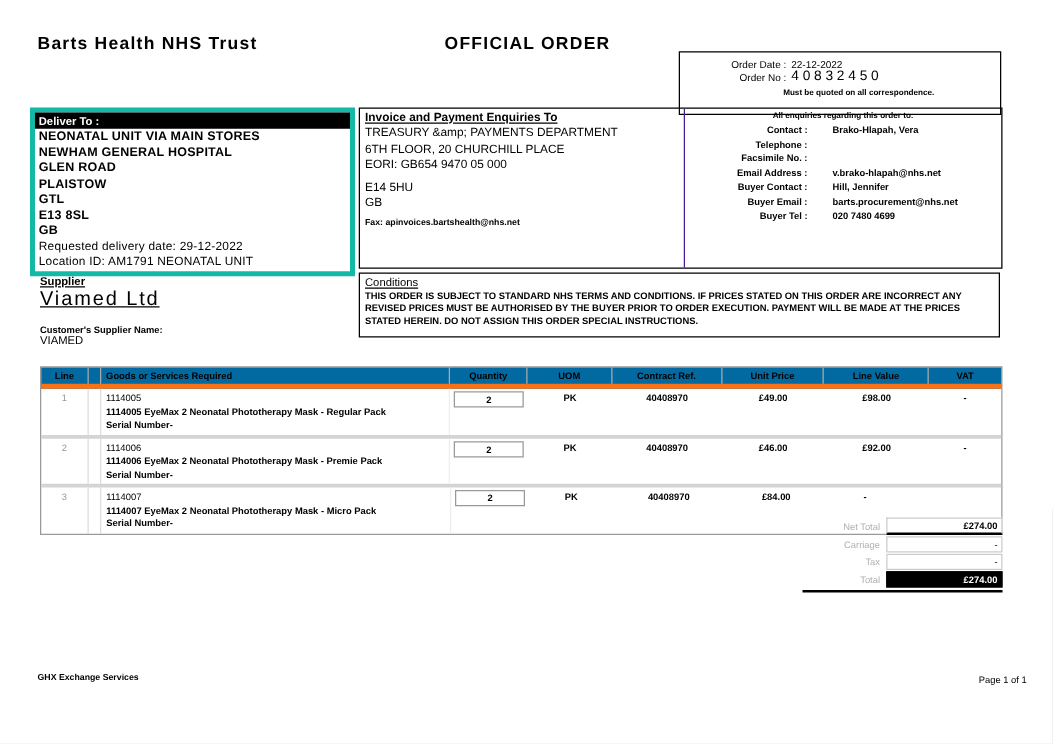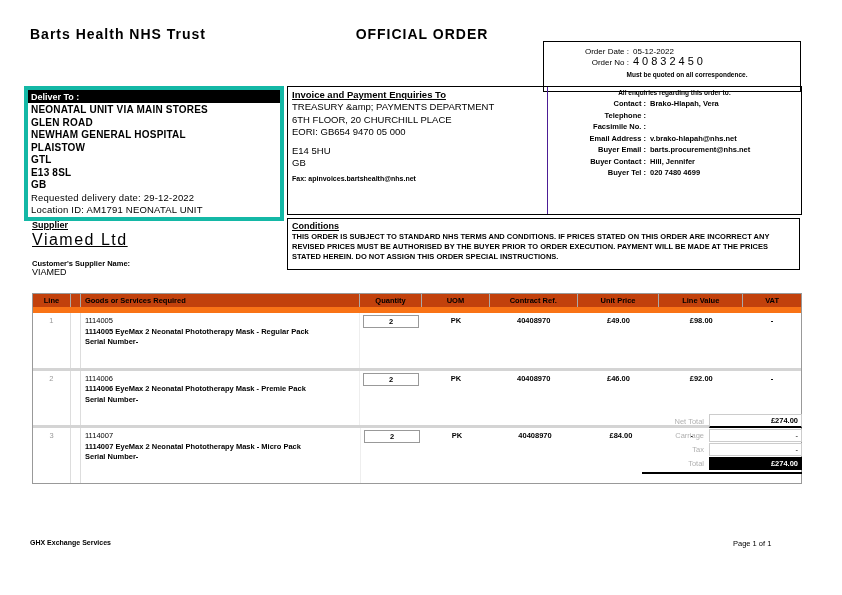--- a/index.html
+++ b/index.html
@@ -27,96 +27,96 @@
   .d-line.normal { font-weight:normal; font-size:9.5px; }
 
   
   .invoice-wrap { position:absolute; left:287px; top:86px; width:513px; height:127px; border:1px solid #000; display:flex; }
   .invoice-section { width:260px; padding:2px 4px; border-right:1px solid #4c1d95; box-sizing:border-box; }
   .invoice-title { font-size:9.5px; font-weight:bold; text-decoration:underline; margin-bottom:1px; }
   .i-line { font-size:9.5px; line-height:12.5px; min-height:6px; }
   .invoice-fax { font-size:7px; font-weight:bold; margin-top:5px; }
   .enquiries-section { flex:1; padding:2px 6px; }
   .enq-heading { font-size:6.5px; font-weight:bold; text-align:center; margin-bottom:2px; }
-  .enq-row { display:flex; line-height:11.5px; }
+  .enq-row { display:flex; line-height:11.5px;gap:16px; }
   .enq-row .lbl { width:92px; text-align:right; font-size:7.5px; font-weight:bold; }
   .enq-row .val { margin-left:4px; font-size:7.5px; font-weight:bold; }
 
   
   .supplier-label { position:absolute; left:32px; top:220px; font-size:9px; font-weight:bold; text-decoration:underline; }
   .supplier-name { position:absolute; left:32px; top:231px; font-size:16px; letter-spacing:1.5px; text-decoration:underline; }
   .customer-label { position:absolute; left:32px; top:259px; font-size:7.5px; font-weight:bold; }
   .customer-name { position:absolute; left:32px; top:267px; font-size:9px; }
 
   
   .conditions-box { position:absolute; left:287px; top:218px; width:513px; height:52px; border:1px solid #000; padding:2px 4px; box-sizing:border-box; }
-  .conditions-title { font-size:9px; font-weight:bold; text-decoration:underline; }
+  .conditions-title { font-size:9px; font-weight:normal; text-decoration:underline; }
   .conditions-text { font-size:7.5px; font-weight:bold; line-height:9.8px; margin-top:1px; }
 
   
   .items-table { position:absolute; left:32px; top:293px; width:770px; border:1px solid #999; box-sizing:border-box; }
-  .thead { display:flex; background:#c2410c; font-size:7.5px; font-weight:bold; height:13px; align-items:center; border-bottom:6px solid #f97316; }
+  .thead { display:flex; background:#0369a1; font-size:7.5px; font-weight:bold; height:13px; align-items:center; border-bottom:4px solid #f97316; }
   .thead > div { text-align:center; border-right:1px solid #aaa; box-sizing:border-box; height:13px; line-height:13px; }
   .thead > div:last-child { border-right:none; }
   .trow { display:flex; border-bottom:3px solid #d4d4d4; min-height:31px; font-size:7.5px; }
   .trow:last-child { border-bottom:none; }
   .trow > div { box-sizing:border-box; }
   .c-line { width:38px; }  .c-gut { width:10px; }
   .c-goods { width:280px; } .c-qty { width:62px; }
   .c-uom { width:68px; }   .c-con { width:88px; }
   .c-unit { width:82px; }  .c-val { width:84px; }
   .c-vat { width:58px; }
   .trow .c-line { color:#999; text-align:center; padding-top:3px; border-right:1px solid #ddd; }
   .trow .c-gut { border-right:1px solid #ddd; }
-  .trow .c-goods { padding:3px 2px 20px 4px; line-height:10.5px; border-right:1px solid #eee; }
+  .trow .c-goods { padding:3px 2px 2px 4px; line-height:10.5px; border-right:1px solid #eee; }
   .trow .c-goods .code { font-weight:normal; }
   .trow .c-goods .desc, .trow .c-goods .serial { font-weight:bold; }
   .trow .c-qty { padding-top:2px; }
   .qty-box { border:1px solid #999; width:54px; margin:0 auto; text-align:center; font-weight:bold; height:11px; line-height:11px; background:#fff; }
   .trow .c-uom, .trow .c-con, .trow .c-unit, .trow .c-val, .trow .c-vat { text-align:center; font-weight:bold; padding-top:3px; }
 
   
   .totals { position:absolute; left:642px; top:414px; width:160px; font-size:7.5px; }
   .t-row { display:flex; align-items:center; margin-bottom:1px; }
   .t-row .lbl { width:62px; text-align:right; color:#b0b0b0; padding-right:5px; }
   .t-row .val { flex:1; border:1px solid #ccc; text-align:right; padding:1px 3px; height:9px; line-height:9px; background:#fff; }
   .t-row.net .val { font-weight:bold; border-bottom:2px solid #000; }
   .t-row.grand .val { background:#000; color:#fff; font-weight:bold; border-color:#000; }
   .t-row.grand { border-bottom:2px solid #000; padding-bottom:2px; }
 
   
   .footer-left { position:absolute; left:30px; top:539px; font-size:7px; font-weight:bold; }
-  .footer-right { position:absolute; left:733px; top:539px; font-size:7.5px; }
+  .footer-right { position:absolute; left:783px; top:539px; font-size:7.5px; }
 </style>
 </head>
 <body>
 
 <div class="page">
 
   <div class="trust-name">Barts Health NHS Trust</div>
   <div class="official-order">OFFICIAL ORDER</div>
 
   <div class="order-box">
     <div class="order-row">
       <span class="lbl">Order Date :</span>
-      <span class="val">05-12-2022</span>
+      <span class="val">22-12-2022</span>
     </div>
     <div class="order-row">
       <span class="lbl">Order No :</span>
       <span class="val big">40832450</span>
     </div>
     <div class="order-note">Must be quoted on all correspondence.</div>
   </div>
 
   <div class="deliver-box">
     <div class="deliver-title">Deliver To :</div>
     <div class="deliver-lines">
       <div class="d-line">NEONATAL UNIT VIA MAIN STORES</div>
+      <div class="d-line">NEWHAM GENERAL HOSPITAL</div>
       <div class="d-line">GLEN ROAD</div>
-      <div class="d-line">NEWHAM GENERAL HOSPITAL</div>
       <div class="d-line">PLAISTOW</div>
       <div class="d-line">GTL</div>
       <div class="d-line">E13 8SL</div>
       <div class="d-line">GB</div>
       <div class="d-line normal">Requested delivery date: 29-12-2022</div>
       <div class="d-line normal">Location ID: AM1791 NEONATAL UNIT</div>
     </div>
   </div>
 
   <div class="invoice-wrap">
@@ -142,26 +142,26 @@
       </div>
       <div class="enq-row">
         <span class="lbl">Facsimile No. :</span>
         <span class="val"></span>
       </div>
       <div class="enq-row">
         <span class="lbl">Email Address :</span>
         <span class="val">v.brako-hlapah@nhs.net</span>
       </div>
       <div class="enq-row">
+        <span class="lbl">Buyer Contact :</span>
+        <span class="val">Hill, Jennifer</span>
+      </div>
+      <div class="enq-row">
         <span class="lbl">Buyer Email :</span>
         <span class="val">barts.procurement@nhs.net</span>
-      </div>
-      <div class="enq-row">
-        <span class="lbl">Buyer Contact :</span>
-        <span class="val">Hill, Jennifer</span>
       </div>
       <div class="enq-row">
         <span class="lbl">Buyer Tel :</span>
         <span class="val">020 7480 4699</span>
       </div>
     </div>
   </div>
 
   <div class="supplier-label">Supplier</div>
   <div class="supplier-name">Viamed Ltd</div>

